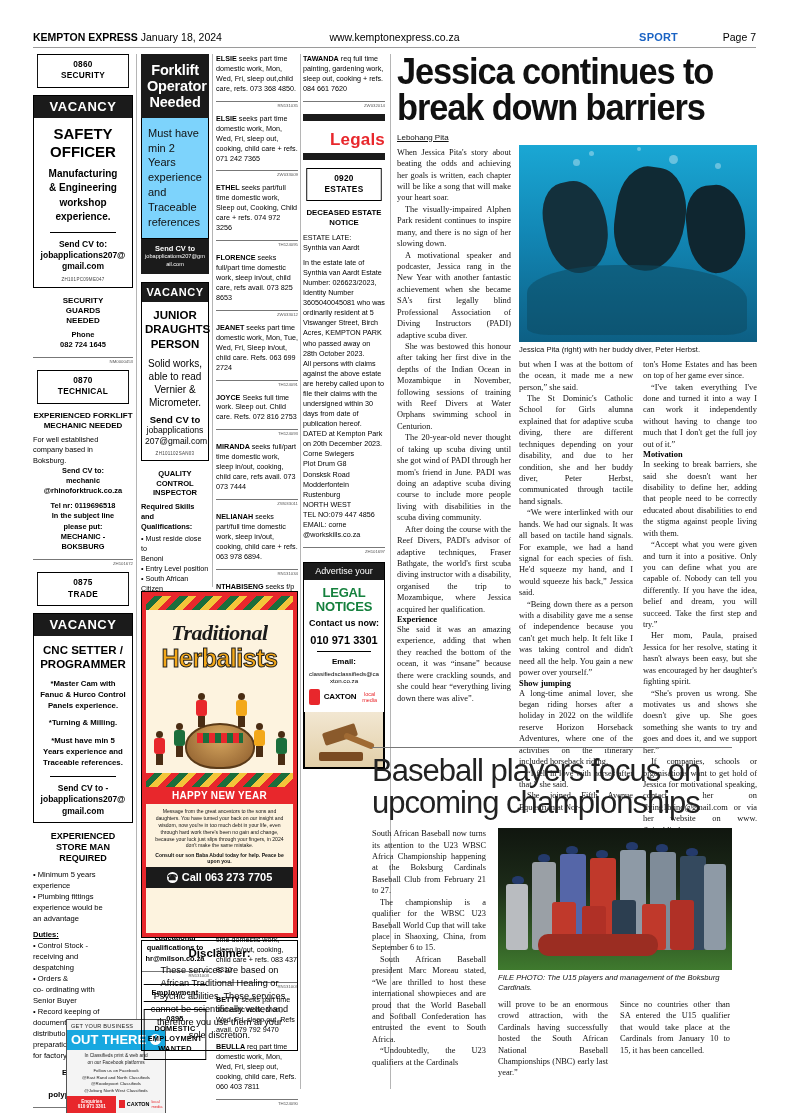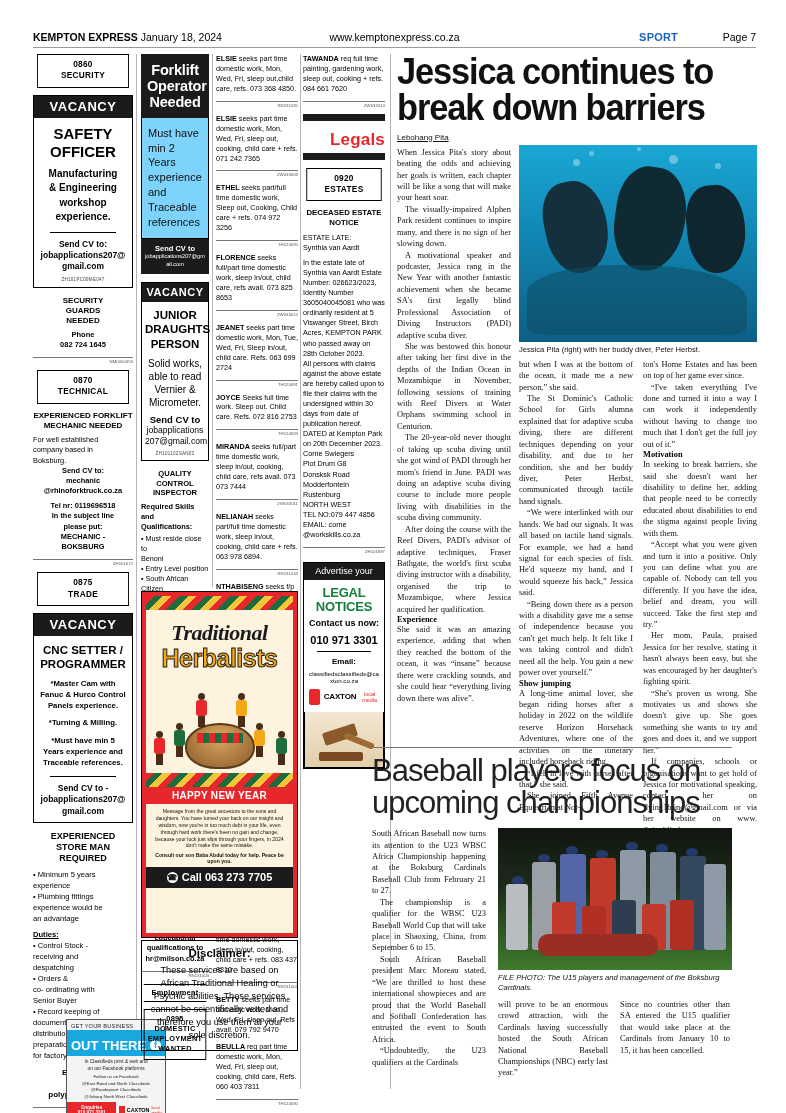--- a/index.html
+++ b/index.html
@@ -137,21 +137,21 @@
   .herb .phicon { width: 11px; height: 11px; border-radius: 50%; background: #fff; color: #1b1b1b; font-size: 8px; line-height: 11px; }
 
   
   .disclaimer { position: absolute; left: 141px; top: 940px; width: 157px; border: 1px solid #000; padding: 6px 7px 8px; }
   .disclaimer h4 { text-align: center; font-size: 11.5px; font-weight: bold; margin-bottom: 5px; }
   .disclaimer p { font-size: 9.2px; line-height: 1.42; text-align: center; }
 
   
   .outthere { position: absolute; left: 33px; top: 965px; width: 100px; border: 1px solid #555; background: #f4f4f4; overflow: hidden; }
   .outthere .l1 { font-size: 5.6px; padding: 3px 4px 1px; color: #222; letter-spacing: .2px; }
-  .outthere .band { background: #17a8e0; color: #fff; font-weight: bold; font-size: 13px; padding: 8px 4px 3px; display: flex; align-items: center; justify-content: space-between; }
+  .outthere .band { background: #17a8e0; color: #fff; font-weight: bold; font-size: 13px; padding: 2px 4px 3px; display: flex; align-items: center; justify-content: space-between; }
   .outthere .fb { width: 11px; height: 11px; border-radius: 50%; background: #fff; color: #17a8e0; font-size: 9px; font-weight: bold; text-align: center; line-height: 11px; }
   .outthere .l2 { font-size: 4.8px; text-align: center; padding: 3px 3px 2px; line-height: 1.4; color: #222; }
   .outthere .l3 { font-size: 4.4px; text-align: center; line-height: 1.45; color: #222; padding-bottom: 2px; }
   .outthere .foot { display: flex; align-items: center; }
   .outthere .enq { background: #e8272c; color: #fff; font-size: 4.6px; font-weight: bold; padding: 3px 3px; line-height: 1.2; flex: 1; text-align: center; }
   .outthere .cx { flex: 1; display: flex; align-items: center; gap: 2px; padding-left: 3px; }
   .outthere .cxsq { width: 8px; height: 8px; background: #e8272c; }
   .outthere .cxt { font-size: 5.4px; font-weight: bold; }
 
   

